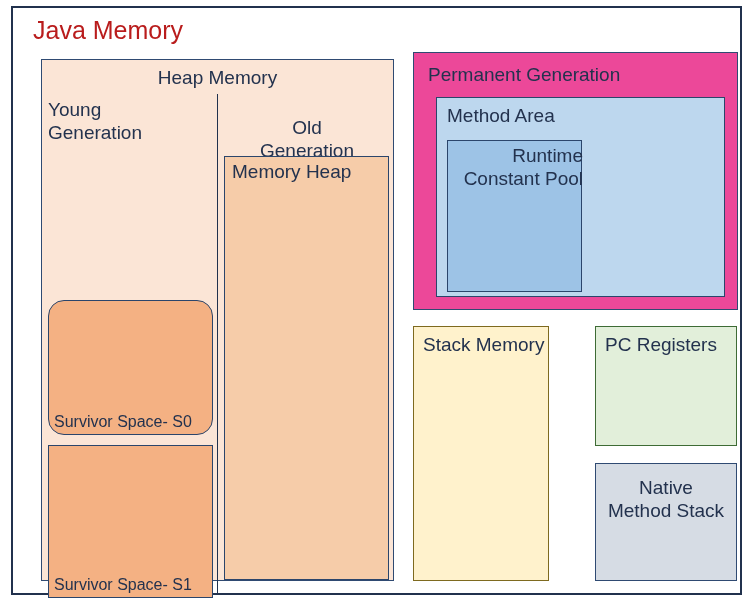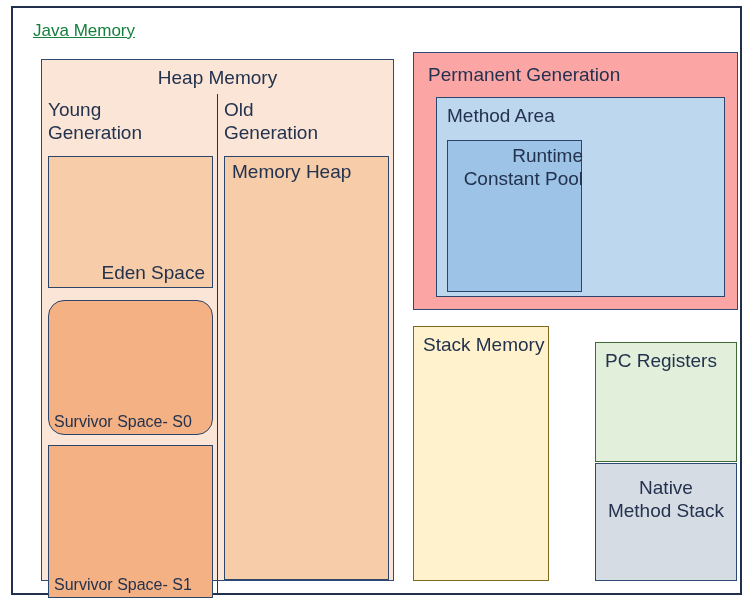--- a/index.html
+++ b/index.html
@@ -29,25 +29,24 @@
     width: 731px;
     height: 589px;
     box-sizing: border-box;
     border: 2px solid #21314d;
     background: #ffffff;
   }
   .outer-title {
     position: absolute;
     left: 20px;
     top: 11px;
-    font-size: 17px;
+    font-size: 25px;
     line-height: 23px;
-    color: #15803d;
+    color: #b91c1c;
     white-space: nowrap;
-    text-decoration: underline;
   }
 
   
   .box {
     position: absolute;
     box-sizing: border-box;
     border: 1.5px solid #2b456b;
   }
   .box-label {
     position: absolute;
@@ -82,23 +81,23 @@
   }
 
   .young-title {
     left: 6px;
     top: 38px;
     width: 166px;
     text-align: left;
   }
   .old-title {
     left: 182px;
-    top: 38px;
+    top: 56px;
     width: 166px;
-    text-align: left;
+    text-align: center;
   }
 
   .eden {
     left: 6px;
     top: 96px;
     width: 165px;
     height: 132px;
     background: #f6cca9;
   }
   .eden-label {
@@ -142,21 +141,21 @@
     top: 3px;
     text-align: left;
   }
 
   
   .permgen {
     left: 400px;
     top: 44px;
     width: 325px;
     height: 258px;
-    background: #fca5a5;
+    background: #ec4899;
     border-color: #2f4a72;
   }
   .permgen-label {
     left: 14px;
     top: 10px;
   }
   .methodarea {
     left: 22px;
     top: 44px;
     width: 289px;
@@ -191,21 +190,21 @@
     border-color: #7e6a1f;
   }
   .stackmem-label {
     left: 9px;
     top: 6px;
   }
 
   
   .pcreg {
     left: 582px;
-    top: 334px;
+    top: 318px;
     width: 142px;
     height: 120px;
     background: #e2efda;
     border-color: #3e6b35;
   }
   .pcreg-label {
     left: 9px;
     top: 6px;
   }
 
@@ -239,23 +238,20 @@
       <div class="box-label heap-title">Heap Memory</div>
 
       <div class="heap-divider"></div>
 
       <div class="box-label young-title">Young
 Generation</div>
 
       <div class="box-label old-title">Old
 Generation</div>
 
-      <div class="box eden">
-        <div class="box-label eden-label">Eden Space</div>
-      </div>
 
       <div class="box surv0">
         <div class="box-label surv-label">Survivor Space- S0</div>
       </div>
 
       <div class="box surv1">
         <div class="box-label surv-label">Survivor Space- S1</div>
       </div>
 
       <div class="box mempool">

